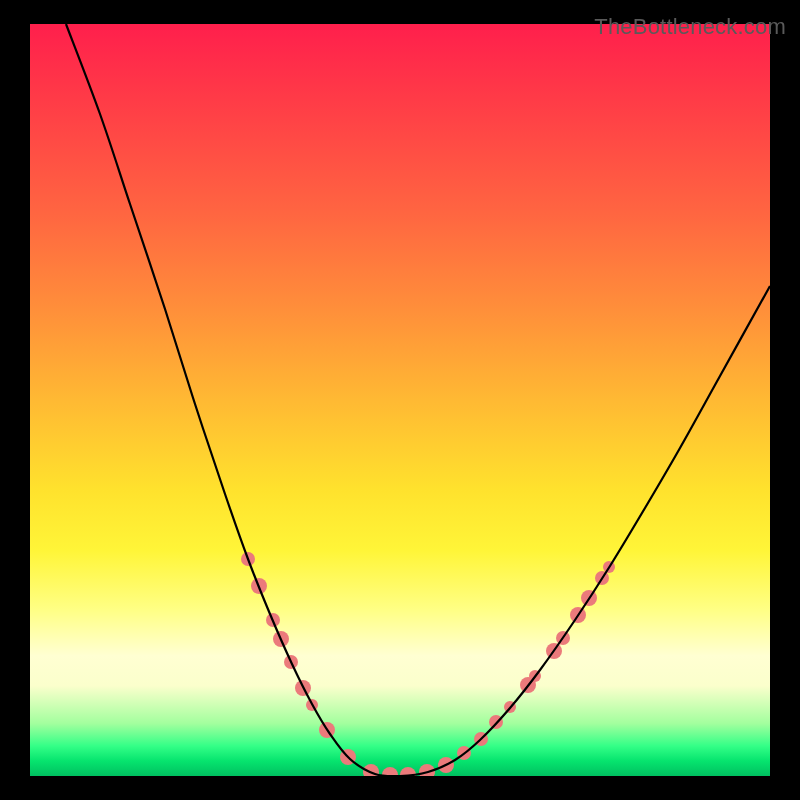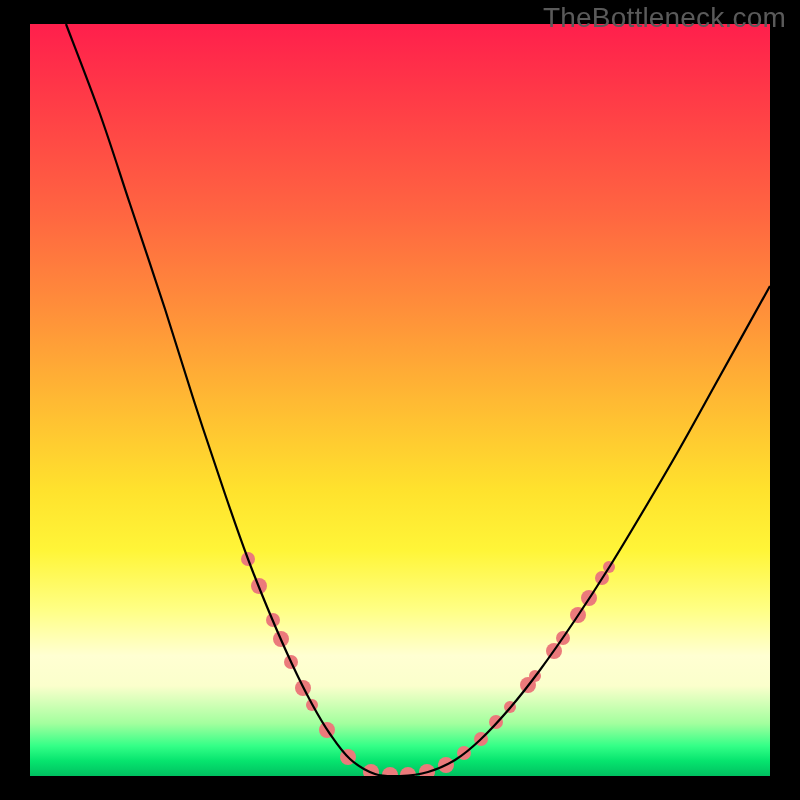--- a/index.html
+++ b/index.html
@@ -39,24 +39,24 @@
       #ffffd2 84%,
       #fbffcc 88%,
       #a3ff9e 93%,
       #34ff87 96%,
       #06e46e 98%,
       #00c060 100%
     );
   }
   .watermark {
     position: absolute;
-    top: 2px;
+    top: 14px;
     right: 14px;
     color: #5a5a5a;
-    font-size: 28px;
+    font-size: 22px;
     font-weight: 500;
     letter-spacing: 0.2px;
   }
   svg.curve {
     position: absolute;
     left: 0;
     top: 0;
     width: 740px;
     height: 752px;
   }

